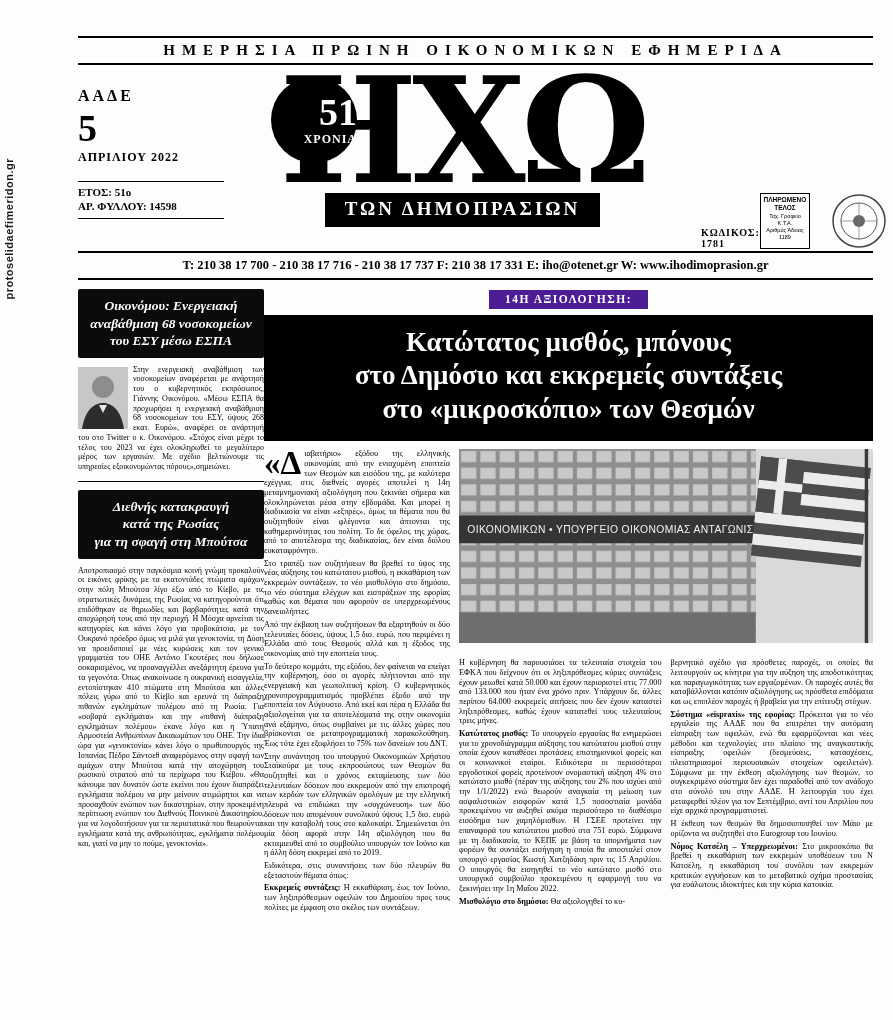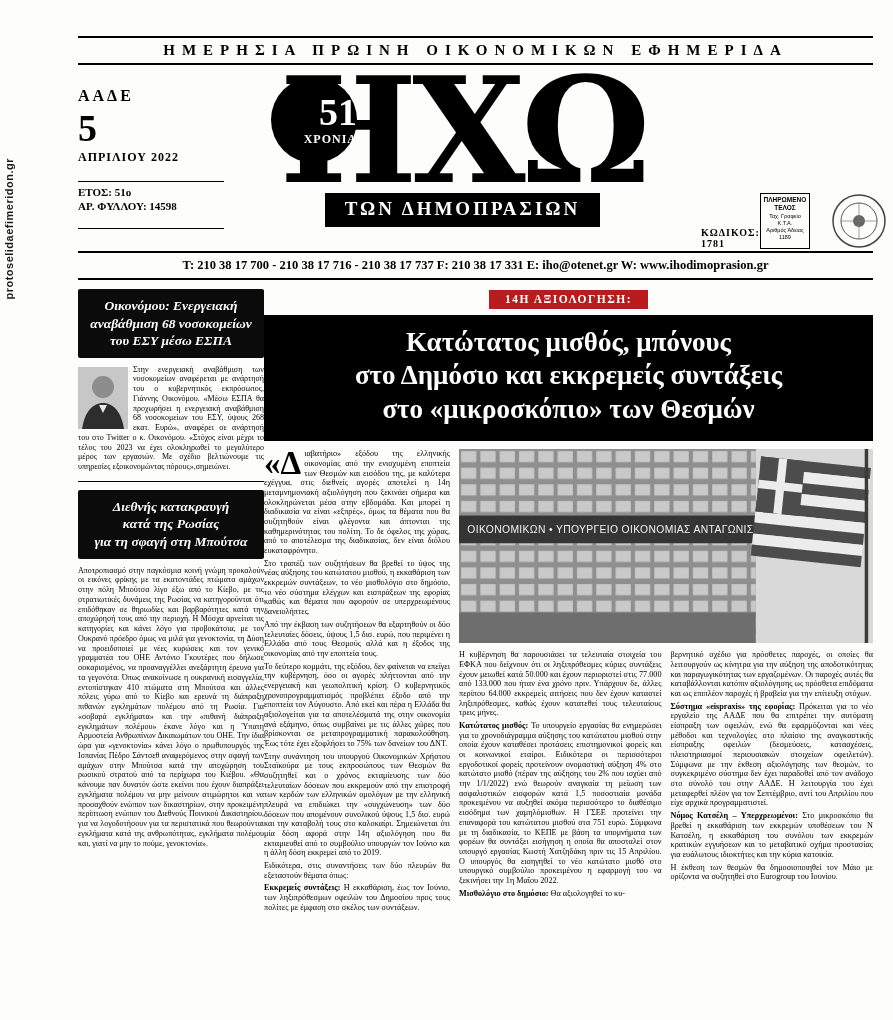--- a/index.html
+++ b/index.html
@@ -13,21 +13,21 @@
   
   .tagline-wrap{margin:36px 20px 0 78px;border-top:2px solid #000;border-bottom:2px solid #000;padding:4px 0;}
   .tagline{text-align:center;font-weight:bold;font-size:15px;letter-spacing:7px;}
 
   
   .header{display:flex;margin:6px 20px 0 78px;height:178px;}
   .h-left{width:146px;padding-top:16px;}
   .day{font-weight:bold;font-size:16px;letter-spacing:3px;}
   .daynum{font-weight:bold;font-size:38px;line-height:1;margin-top:4px;}
   .month{font-weight:bold;font-size:12px;letter-spacing:1px;margin-top:3px;}
-  .meta{margin-top:16px;border-top:1px solid #000;border-bottom:1px solid #000;padding:4px 0 16px;}
+  .meta{margin-top:16px;border-top:1px solid #000;border-bottom:1px solid #000;padding:4px 0 6px;}
   .etos{font-size:11px;font-weight:bold;}
   .fyllo{font-size:11px;font-weight:bold;margin-top:2px;}
 
   .h-center{flex:1;position:relative;text-align:center;}
   .anniv-circle{position:absolute;left:47px;top:6px;width:86px;height:86px;border-radius:50%;background:#000;color:#fff;
                 display:flex;flex-direction:column;align-items:flex-end;justify-content:center;z-index:2;}
   .anniv-num{font-size:38px;font-weight:bold;line-height:1;}
   .anniv-word{font-size:12px;font-weight:bold;letter-spacing:1px;margin-top:1px;}
   .logo{font-family:"DejaVu Serif",serif;font-weight:bold;font-size:146px;line-height:.8;letter-spacing:-5px;margin-top:2px;}
   .logo-sub{display:inline-block;background:#000;color:#fff;font-weight:bold;font-size:19px;letter-spacing:3px;
@@ -60,35 +60,35 @@
   
   .content{display:flex;margin:9px 20px 0 78px;}
   .sidebar{width:186px;flex:none;}
   .sb-head{background:#0b0b0b;color:#fff;font-style:italic;font-weight:bold;font-size:13.5px;line-height:1.3;
            text-align:center;padding:8px 4px;margin:0 0 7px;border-radius:2px;white-space:pre-line;}
   .sb-body{font-size:8px;line-height:1.22;text-align:justify;}
   .portrait{float:left;width:50px;height:62px;margin:2px 5px 2px 0;}
   .sb-div{border:none;border-top:1px solid #000;margin:9px 0 8px;}
 
   .main{flex:1;min-width:0;}
-  .kicker{display:table;margin:1px auto 0;background:#b91c1c;color:#fff;font-weight:bold;font-size:11.5px;
+  .kicker{display:table;margin:1px auto 0;background:#4c1d95;color:#fff;font-weight:bold;font-size:11.5px;
           letter-spacing:1.5px;padding:3px 16px 4px;}
   .headline{background:#000;color:#fff;text-align:center;font-size:27px;font-weight:bold;line-height:1.24;
             padding:11px 6px 15px;margin:6px 0 0;white-space:pre-line;}
   .body-grid{display:flex;gap:9px;margin-top:8px;}
   .col{font-size:8.2px;line-height:1.18;text-align:justify;}
   .col p{margin:0 0 3px;}
   .col p b{font-weight:bold;}
   .col1{width:31%;}
   .col1 p:first-child::first-letter{font-size:33px;font-weight:bold;float:left;line-height:.78;padding:2px 3px 0 0;}
   .right-wrap{width:69%;display:flex;flex-direction:column;}
   .photo{margin:0 0 7px;height:194px;}
   .photo svg{display:block;width:100%;height:100%;}
   .cols23{display:flex;gap:9px;flex:1;}
-  .cols23 .col{width:50%;}
+  .cols23 .col{width:50%;margin-top:8px;}
 </style>
 </head>
 <body>
 
 <div class="page">
 
   <div class="side-url">protoselidaefimeridon.gr</div>
 
   <div class="tagline-wrap">
     <div class="tagline">ΗΜΕΡΗΣΙΑ ΠΡΩΙΝΗ ΟΙΚΟΝΟΜΙΚΩΝ ΕΦΗΜΕΡΙΔΑ</div>
@@ -234,22 +234,22 @@
           </figure>
           <div class="cols23">
             <div class="col">
                 <p>Η κυβέρνηση θα παρουσιάσει τα τελευταία στοιχεία του ΕΦΚΑ που δείχνουν ότι οι ληξιπρόθεσμες κύριες συντάξεις έχουν μειωθεί κατά 50.000 και έχουν περιοριστεί στις 77.000 από 133.000 που ήταν ένα χρόνο πριν. Υπάρχουν δε, άλλες περίπου 64.000 εκκρεμείς αιτήσεις που δεν έχουν καταστεί ληξιπρόθεσμες, καθώς έχουν κατατεθεί τους τελευταίους τρεις μήνες.</p>
                 <p><b>Κατώτατος μισθός: </b>Το υπουργείο εργασίας θα ενημερώσει για το χρονοδιάγραμμα αύξησης του κατώτατου μισθού στην οποία έχουν καταθέσει προτάσεις επιστημονικοί φορείς και οι κοινωνικοί εταίροι. Ειδικότερα οι περισσότεροι εργοδοτικοί φορείς προτείνουν ονομαστική αύξηση 4% στο κατώτατο μισθό (πέραν της αύξησης του 2% που ισχύει από την 1/1/2022) ενώ θεωρούν αναγκαία τη μείωση των ασφαλιστικών εισφορών κατά 1,5 ποσοστιαία μονάδα προκειμένου να αυξηθεί ακόμα περισσότερο το διαθέσιμο εισόδημα των χαμηλόμισθων. Η ΓΣΕΕ προτείνει την επαναφορά του κατώτατου μισθού στα 751 ευρώ. Σύμφωνα με τη διαδικασία, το ΚΕΠΕ με βάση τα υπομνήματα των φορέων θα συντάξει εισήγηση η οποία θα αποσταλεί στον υπουργό εργασίας Κωστή Χατζηδάκη πριν τις 15 Απριλίου. Ο υπουργός θα εισηγηθεί το νέο κατώτατο μισθό στο υπουργικό συμβούλιο προκειμένου η εφαρμογή του να ξεκινήσει την 1η Μαΐου 2022.</p>
                 <p><b>Μισθολόγιο στο δημόσιο: </b>Θα αξιολογηθεί το κυ-</p>
               </div>
             <div class="col">
                 <p>βερνητικό σχέδιο για πρόσθετες παροχές, οι οποίες θα λειτουργούν ως κίνητρα για την αύξηση της αποδοτικότητας και παραγωγικότητας των εργαζομένων. Οι παροχές αυτές θα καταβάλλονται κατόπιν αξιολόγησης ως πρόσθετα επιδόματα και ως επιπλέον παροχές ή βραβεία για την επίτευξη στόχων.</p>
                 <p><b>Σύστημα «eispraxis» της εφορίας: </b>Πρόκειται για το νέο εργαλείο της ΑΑΔΕ που θα επιτρέπει την αυτόματη είσπραξη των οφειλών, ενώ θα εφαρμόζονται και νέες μέθοδοι και τεχνολογίες στο πλαίσιο της αναγκαστικής είσπραξης οφειλών (δεσμεύσεις, κατασχέσεις, πλειστηριασμοί περιουσιακών στοιχείων οφειλετών). Σύμφωνα με την έκθεση αξιολόγησης των θεσμών, το συγκεκριμένο σύστημα δεν έχει παραδοθεί από τον ανάδοχο στο σύνολό του στην ΑΑΔΕ. Η λειτουργία του έχει μεταφερθεί πλέον για τον Σεπτέμβριο, αντί του Απριλίου που είχε αρχικά προγραμματιστεί.</p>
+                <p>Η έκθεση των θεσμών θα δημοσιοποιηθεί τον Μάιο με ορίζοντα να συζητηθεί στο Eurogroup του Ιουνίου.</p>
                 <p><b>Νόμος Κατσέλη – Υπερχρεωμένοι: </b>Στο μικροσκόπιο θα βρεθεί η εκκαθάριση των εκκρεμών υποθέσεων του Ν Κατσέλη, η εκκαθάριση του συνόλου των εκκρεμών κρατικών εγγυήσεων και το μεταβατικό σχήμα προστασίας για ευάλωτους ιδιοκτήτες και την κύρια κατοικία.</p>
-                <p>Η έκθεση των θεσμών θα δημοσιοποιηθεί τον Μάιο με ορίζοντα να συζητηθεί στο Eurogroup του Ιουνίου.</p>
               </div>
           </div>
         </div>
       </div>
     </main>
 
   </div>
 </div>
 
 </body></html>

